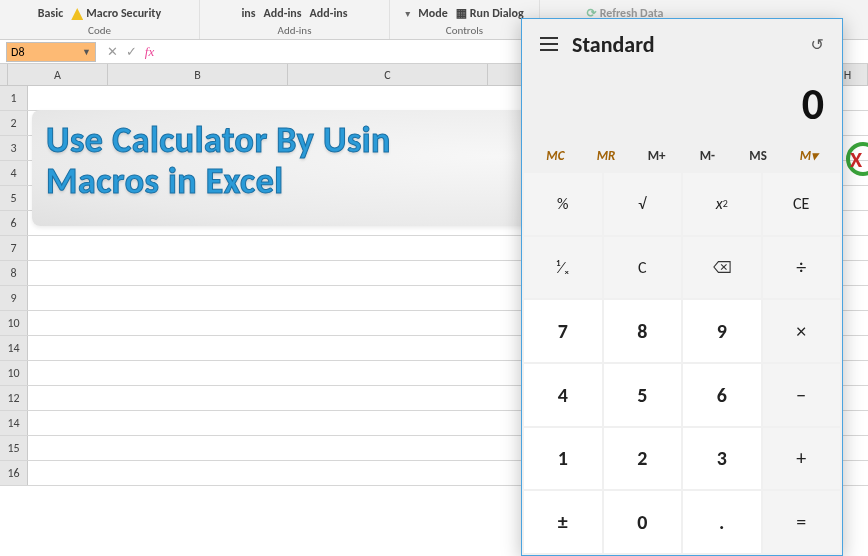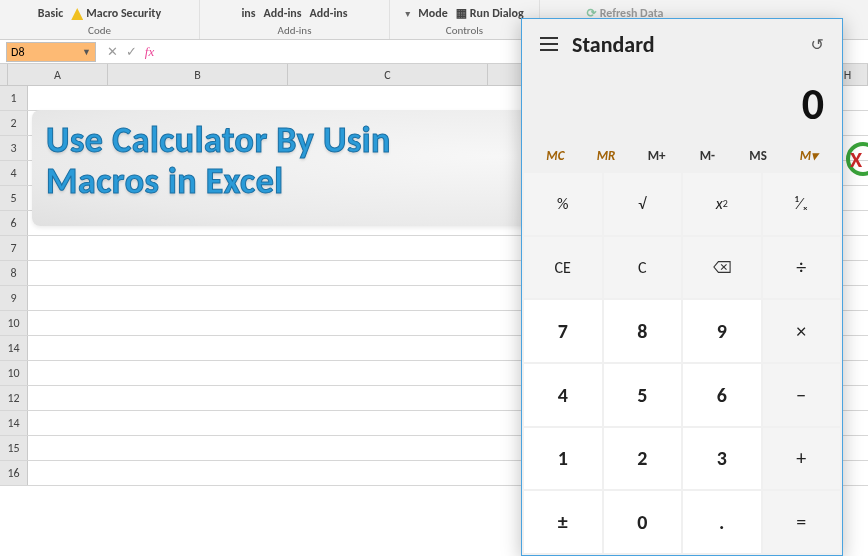--- a/index.html
+++ b/index.html
@@ -224,22 +224,22 @@
       <div class="mem-btn">MS</div>
       <div class="mem-btn disabled">M▾</div>
     </div>
   <div class="keypad" id="keypad">
       <button class="key fn">%</button>
       <button class="key fn">√</button>
       <button class="key fn">
         <span style="font-style:italic">x</span>
         <sup style="font-size:10px">2</sup>
       </button>
+      <button class="key fn">CE</button>
       <button class="key fn">¹⁄ₓ</button>
-      <button class="key fn">CE</button>
       <button class="key fn">C</button>
       <button class="key fn">
         <svg viewBox="0 0 20 14">
           <path d="M6 1 L19 1 L19 13 L6 13 L1 7 Z"></path>
           <line x1="9" y1="4" x2="15" y2="10"></line>
           <line x1="15" y1="4" x2="9" y2="10"></line>
         </svg>
       </button>
       <button class="key op">÷</button>
       <button class="key num">7</button>

